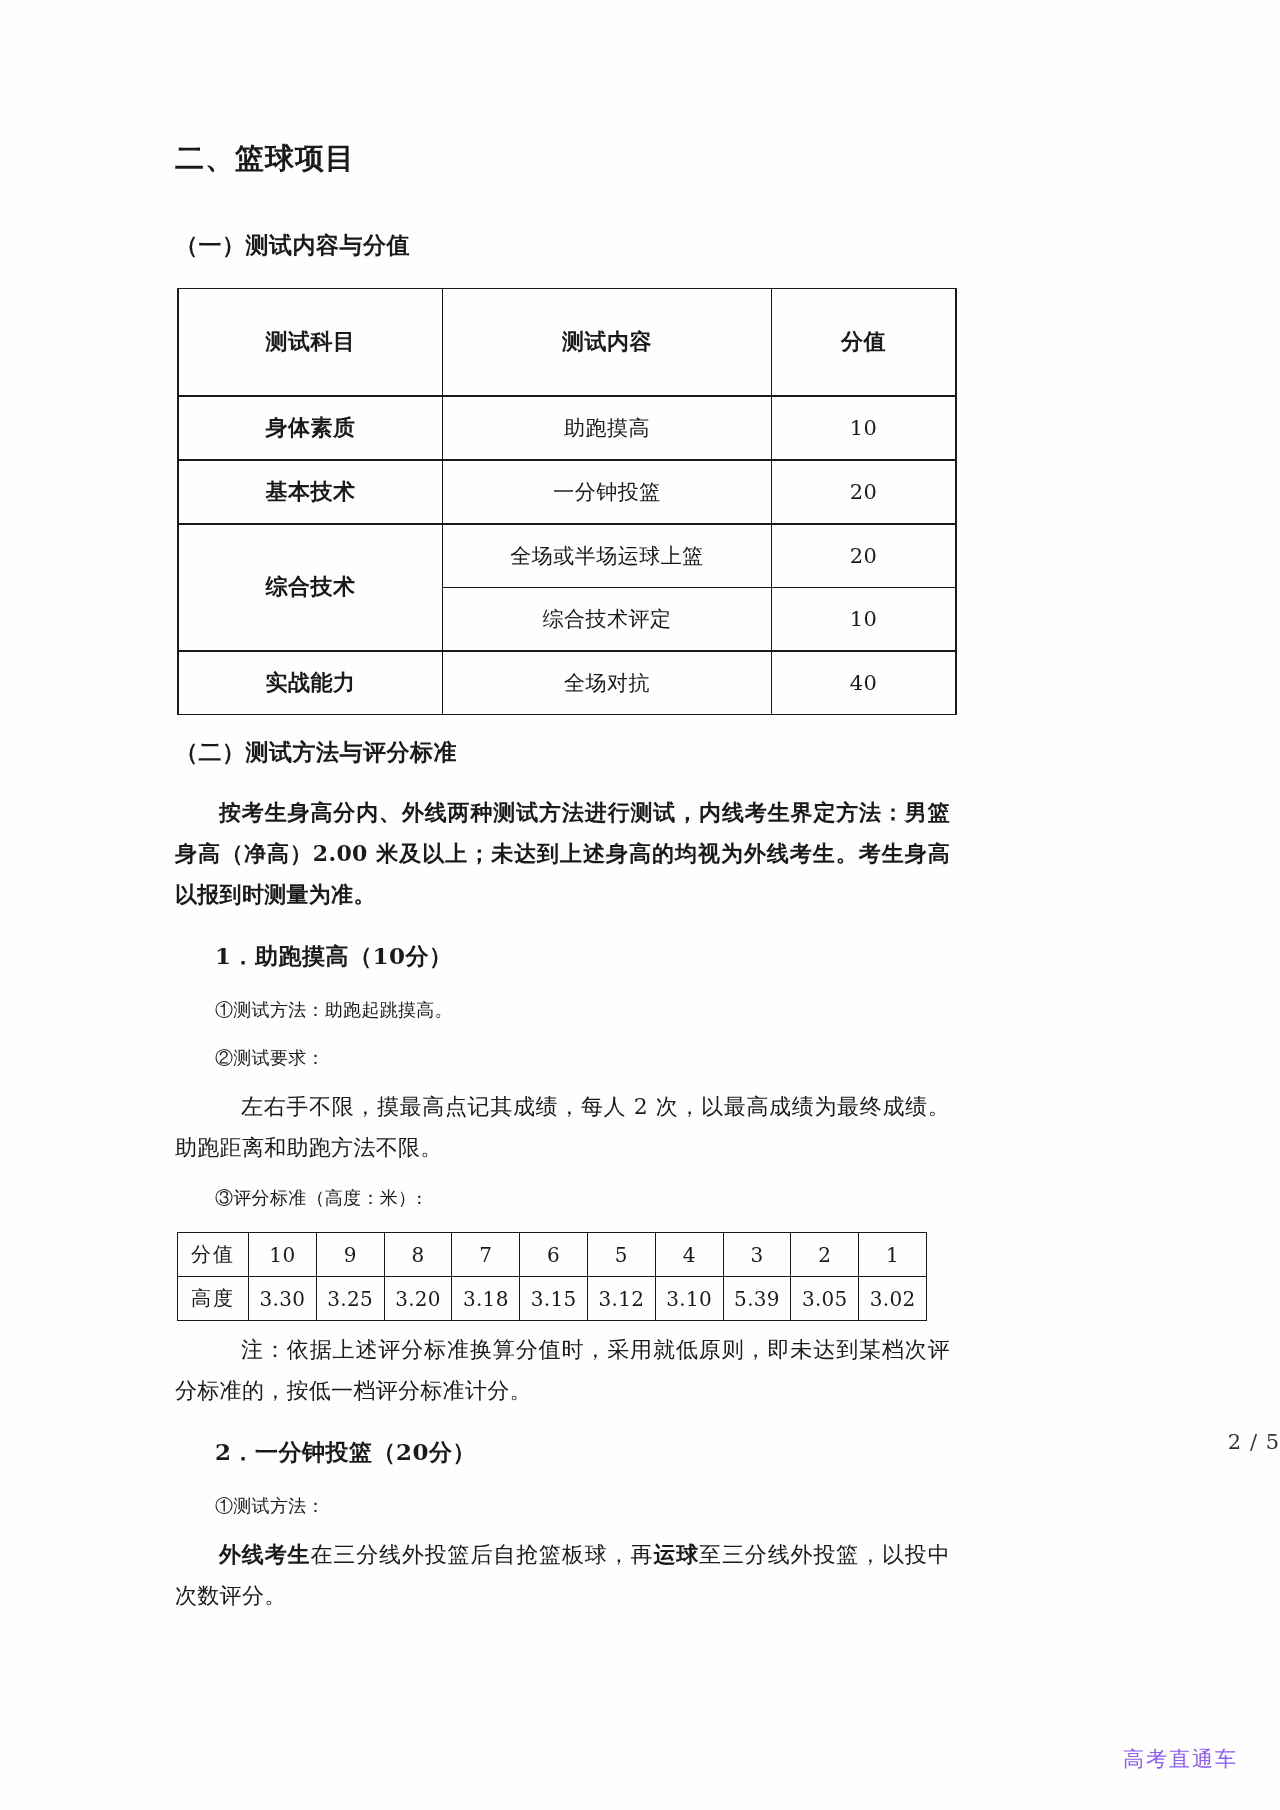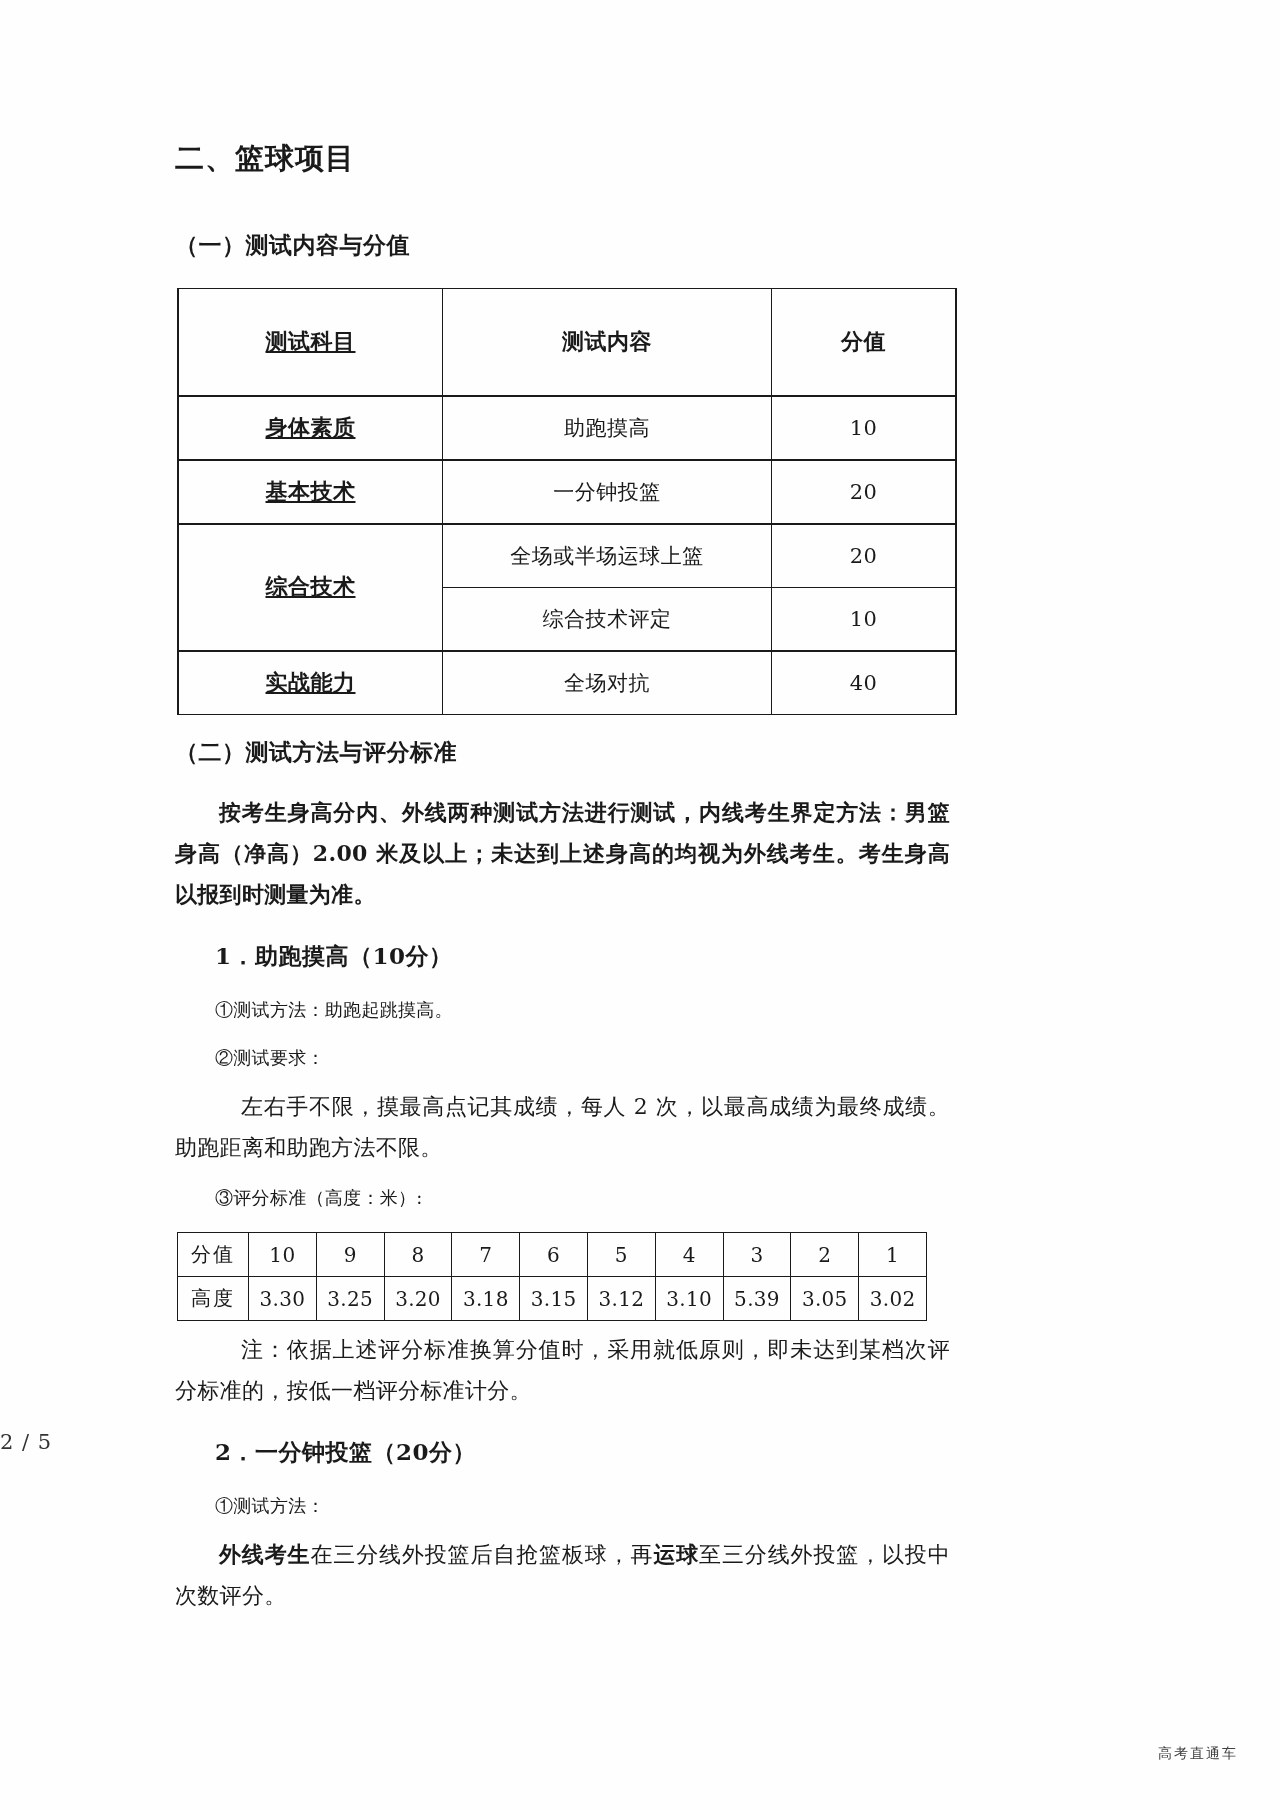--- a/index.html
+++ b/index.html
@@ -103,21 +103,21 @@
     font-size: 22px;
     margin-left: 8px;
   }
   table.t1 .c1 { width: 255px; }
   table.t1 .c2 { width: 320px; }
   table.t1 .c3 { width: 175px; }
   table.t1 td.row {
     height: 44px;
   }
   table.t1 tr.thick td { border-top-width: 2px; }
-  table.t1 td.outer-l { border-left-width: 2px; text-decoration: underline; }
+  table.t1 td.outer-l { border-left-width: 2px; }
   table.t1 td.outer-r { border-right-width: 2px; }
 
   
   table.t2 {
     border-collapse: collapse;
     width: 750px;
     margin: 14px 0 8px 2px;
     table-layout: fixed;
   }
   table.t2 td {
@@ -133,31 +133,31 @@
     font-size: 20px;
     letter-spacing: 2px;
   }
 
   
   .pagenum {
     position: absolute;
     left: 0;
     top: 1430px;
     width: 1280px;
-    text-align: left;
+    text-align: right;
     font-size: 21px;
     color: #333;
     letter-spacing: 1px;
   }
   .watermark {
     position: absolute;
     right: 42px;
     top: 1745px;
-    font-size: 14px;
-    color: #404040;
+    font-size: 21px;
+    color: #8b5cf6;
     letter-spacing: 2px;
     font-family: "DejaVu Sans", "Liberation Sans", sans-serif;
   }
 </style>
 </head>
 <body>
 
 <div class="page">
   <div class="content">
 

